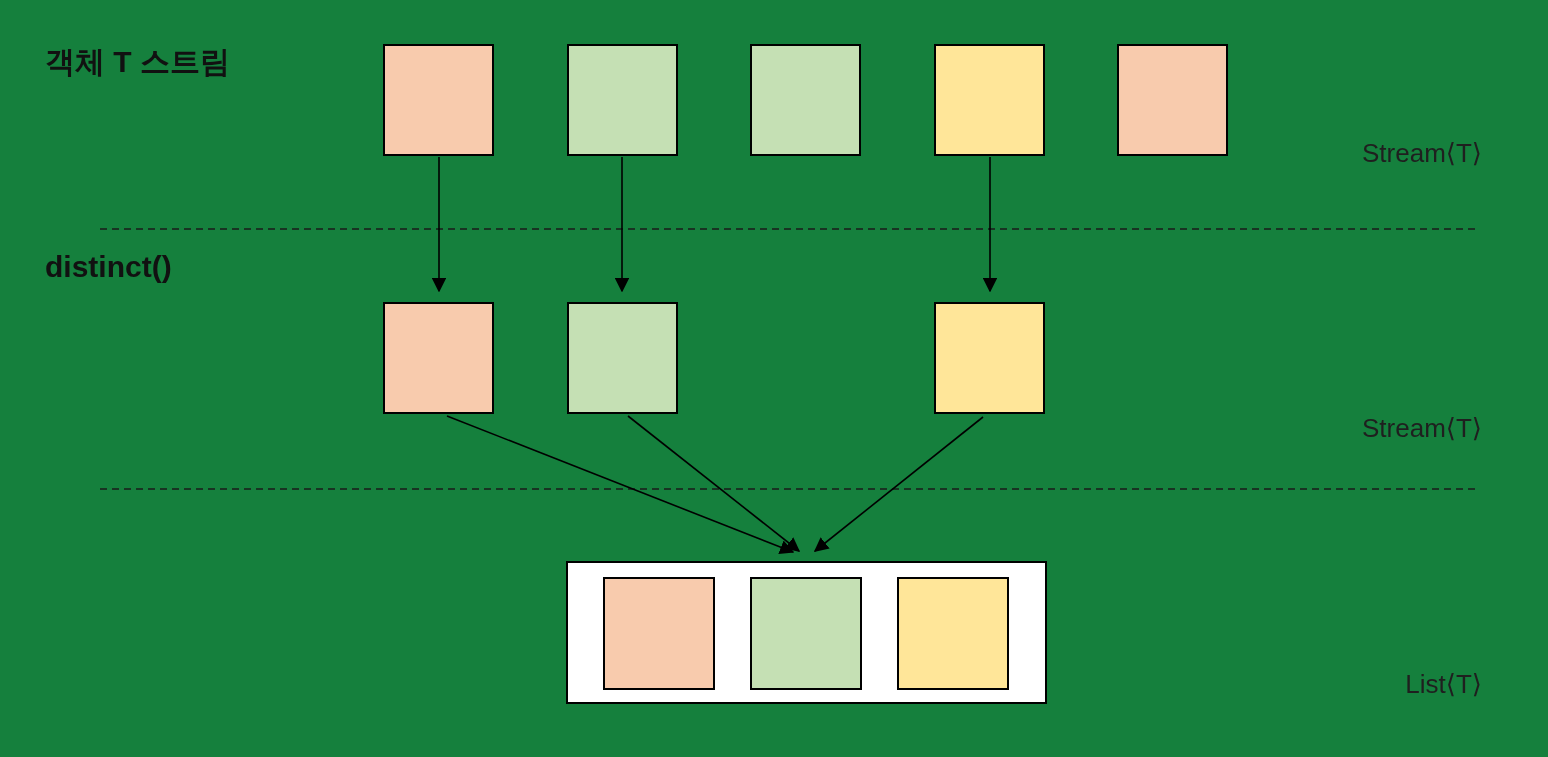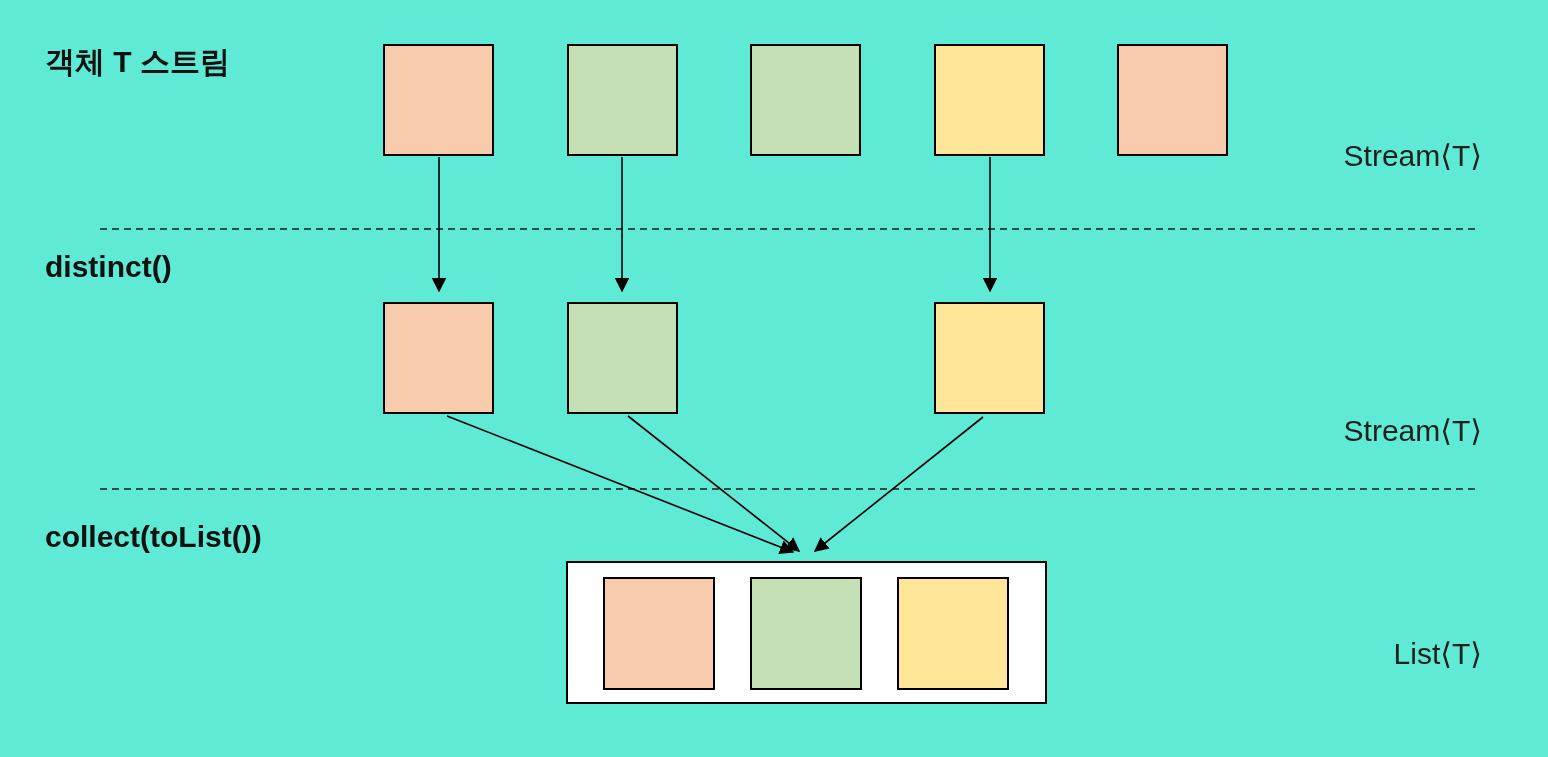--- a/index.html
+++ b/index.html
@@ -1,36 +1,36 @@
 <!DOCTYPE html>
 <html><head>
 <meta charset="utf-8">
 <style>
   html, body { margin: 0; padding: 0; background: #ffffff; }
   .canvas {
     position: relative;
     width: 1548px;
     height: 757px;
-    background: #5eead4;
+    background: #15803d;
     font-family: "Liberation Sans", "DejaVu Sans", sans-serif;
     overflow: hidden;
   }
   .stage-label {
     position: absolute;
     left: 45px;
     font-size: 30px;
     font-weight: 700;
     color: #111111;
     letter-spacing: 0px;
     white-space: nowrap;
   }
   .type-label {
     position: absolute;
     right: 66px;
-    font-size: 30px;
+    font-size: 26px;
     font-weight: 400;
     color: #1f1f1f;
     white-space: nowrap;
   }
   .sq {
     position: absolute;
     width: 111px;
     height: 112px;
     box-sizing: border-box;
     border: 2px solid #000000;
@@ -62,27 +62,26 @@
 </style>
 </head>
 <body>
 
 <div class="canvas">
 
   <div class="stage-label" style="top: 42px;">객체 T 스트림</div>
 
   <div class="stage-label" style="top: 250px;">distinct()</div>
 
-  <div class="stage-label" style="top: 520px;">collect(toList())</div>
 
   <div class="type-label" style="top: 138px;">Stream⟨T⟩</div>
 
   <div class="type-label" style="top: 413px;">Stream⟨T⟩</div>
 
-  <div class="type-label" style="top: 636px;">List⟨T⟩</div>
+  <div class="type-label" style="top: 669px;">List⟨T⟩</div>
 
   <div class="row-top">
     <div class="sq" style="left: 383px; background-color: rgb(248, 203, 173);"></div>
     <div class="sq" style="left: 567px; background-color: rgb(197, 224, 180);"></div>
     <div class="sq" style="left: 750px; background-color: rgb(197, 224, 180);"></div>
     <div class="sq" style="left: 934px; background-color: rgb(255, 230, 153);"></div>
     <div class="sq" style="left: 1117px; background-color: rgb(248, 203, 173);"></div>
   </div>
 
   <div class="row-mid">

